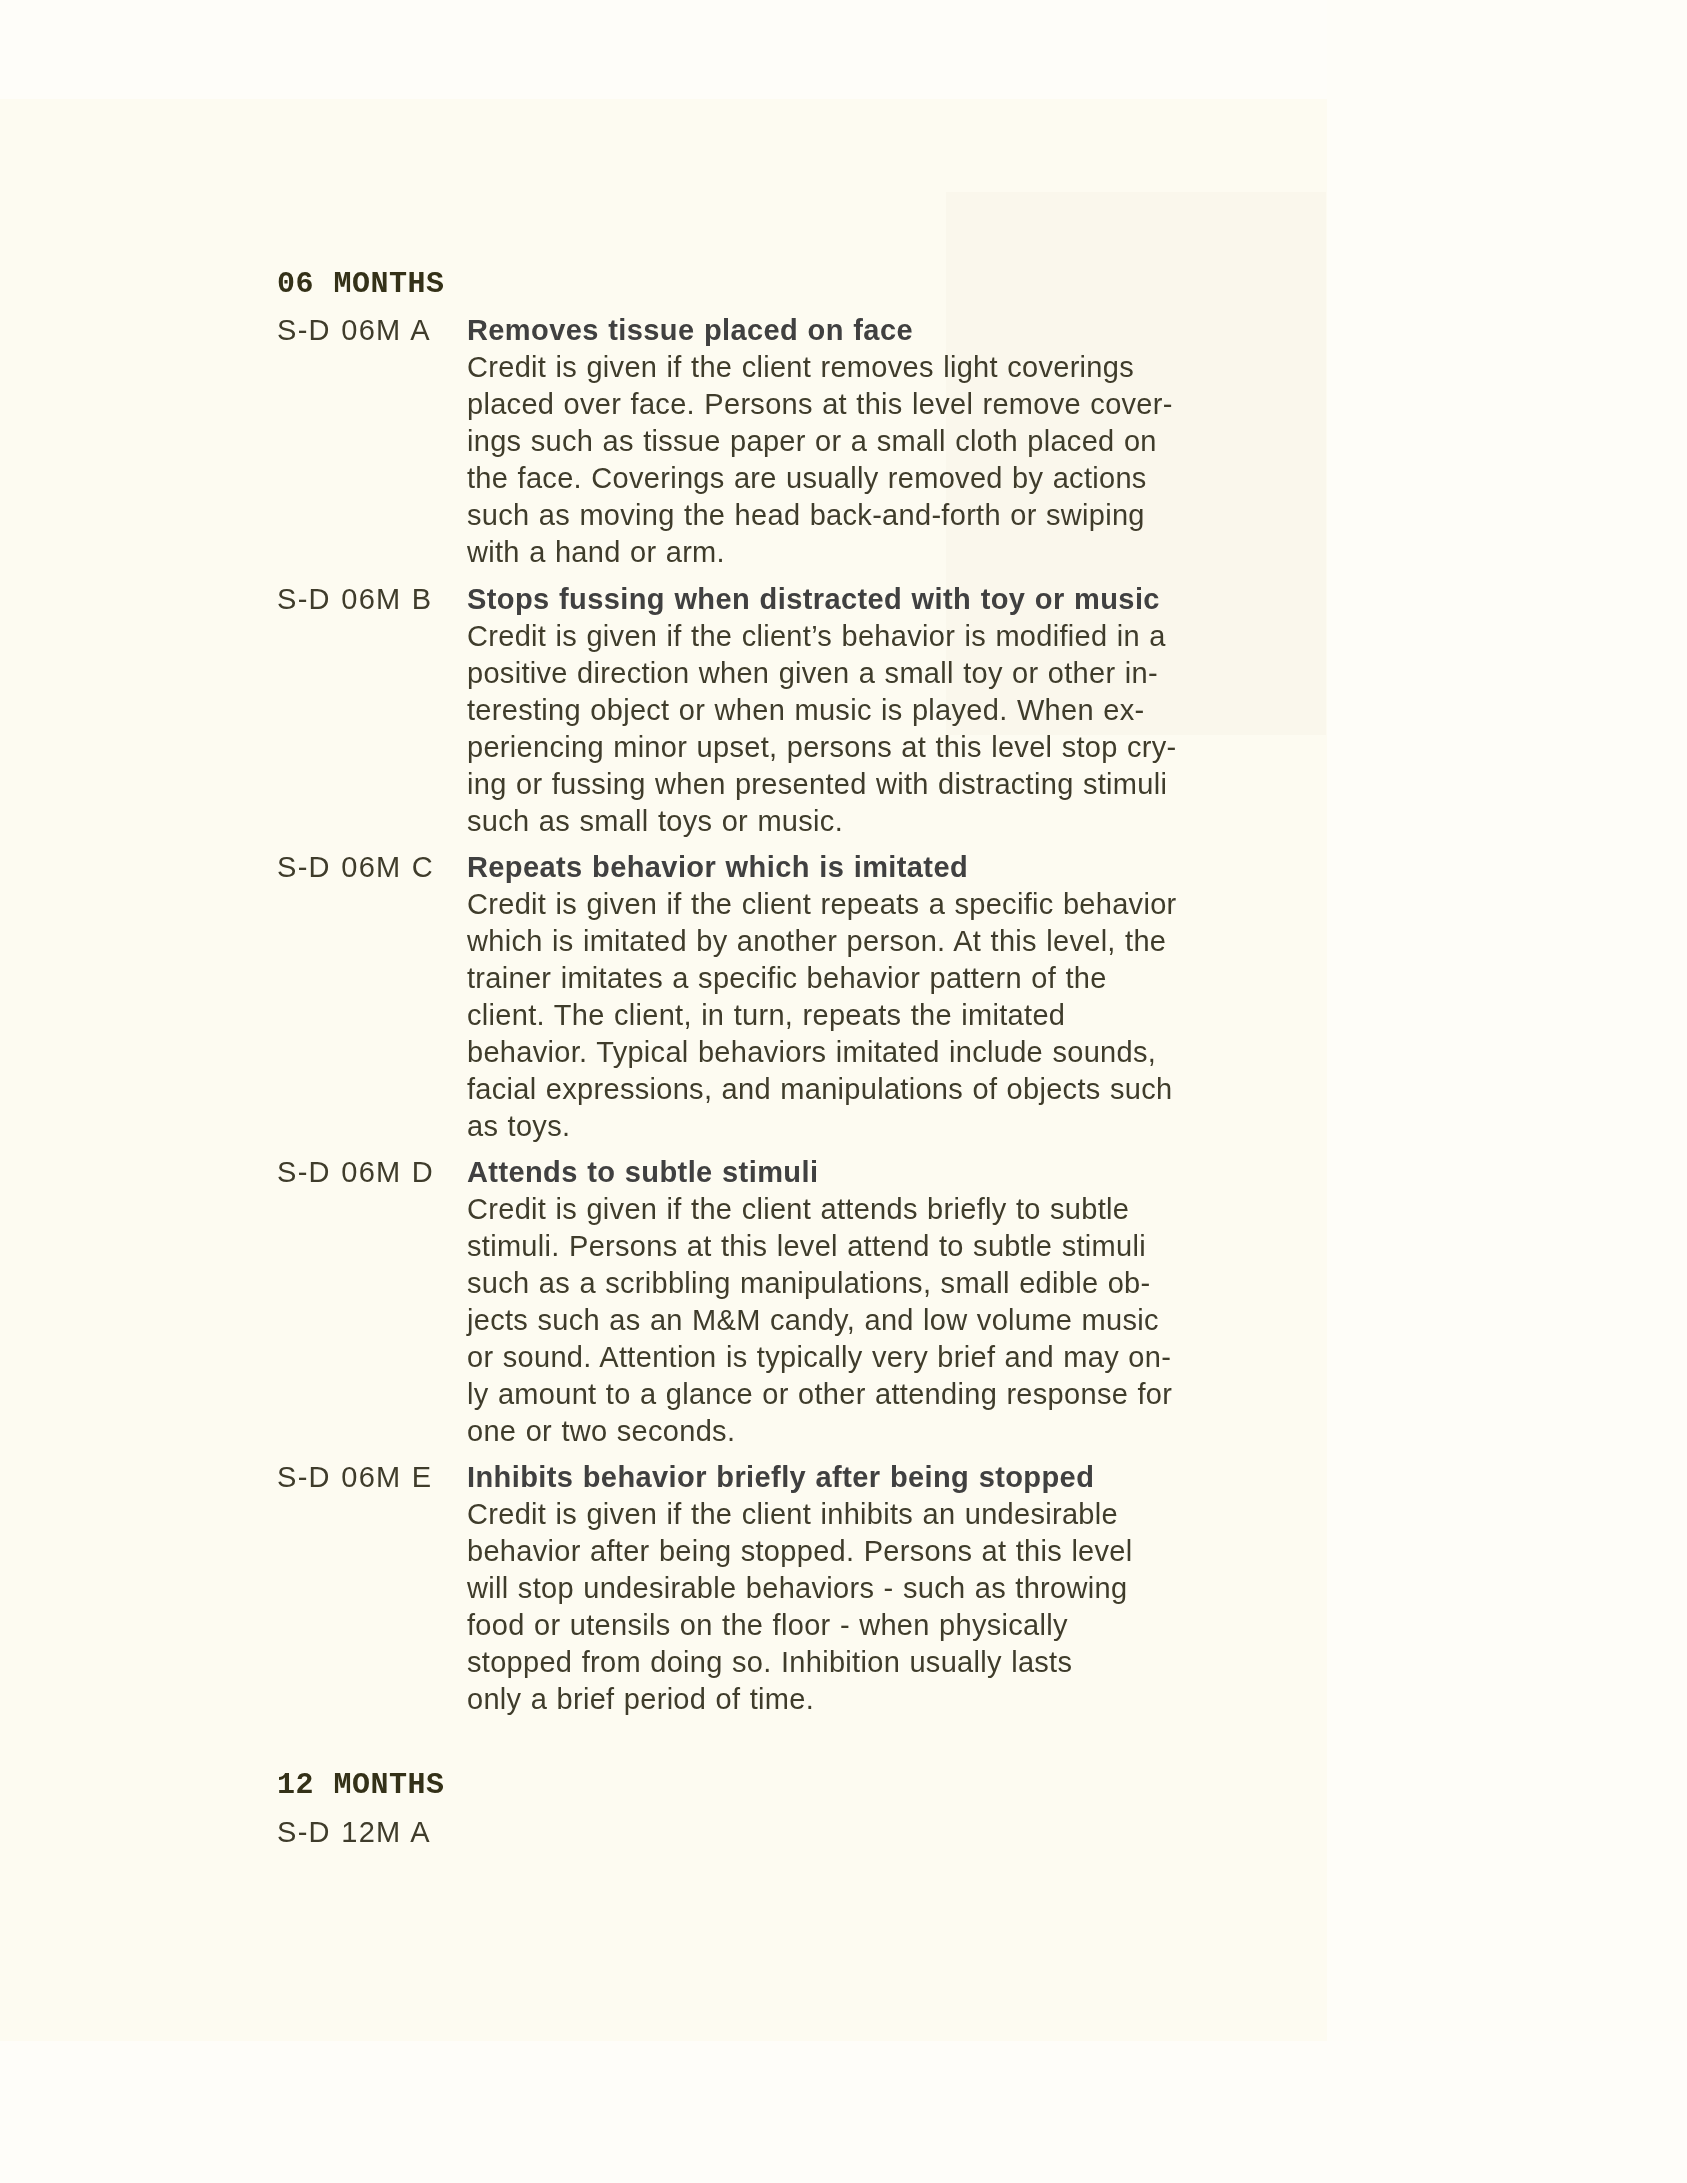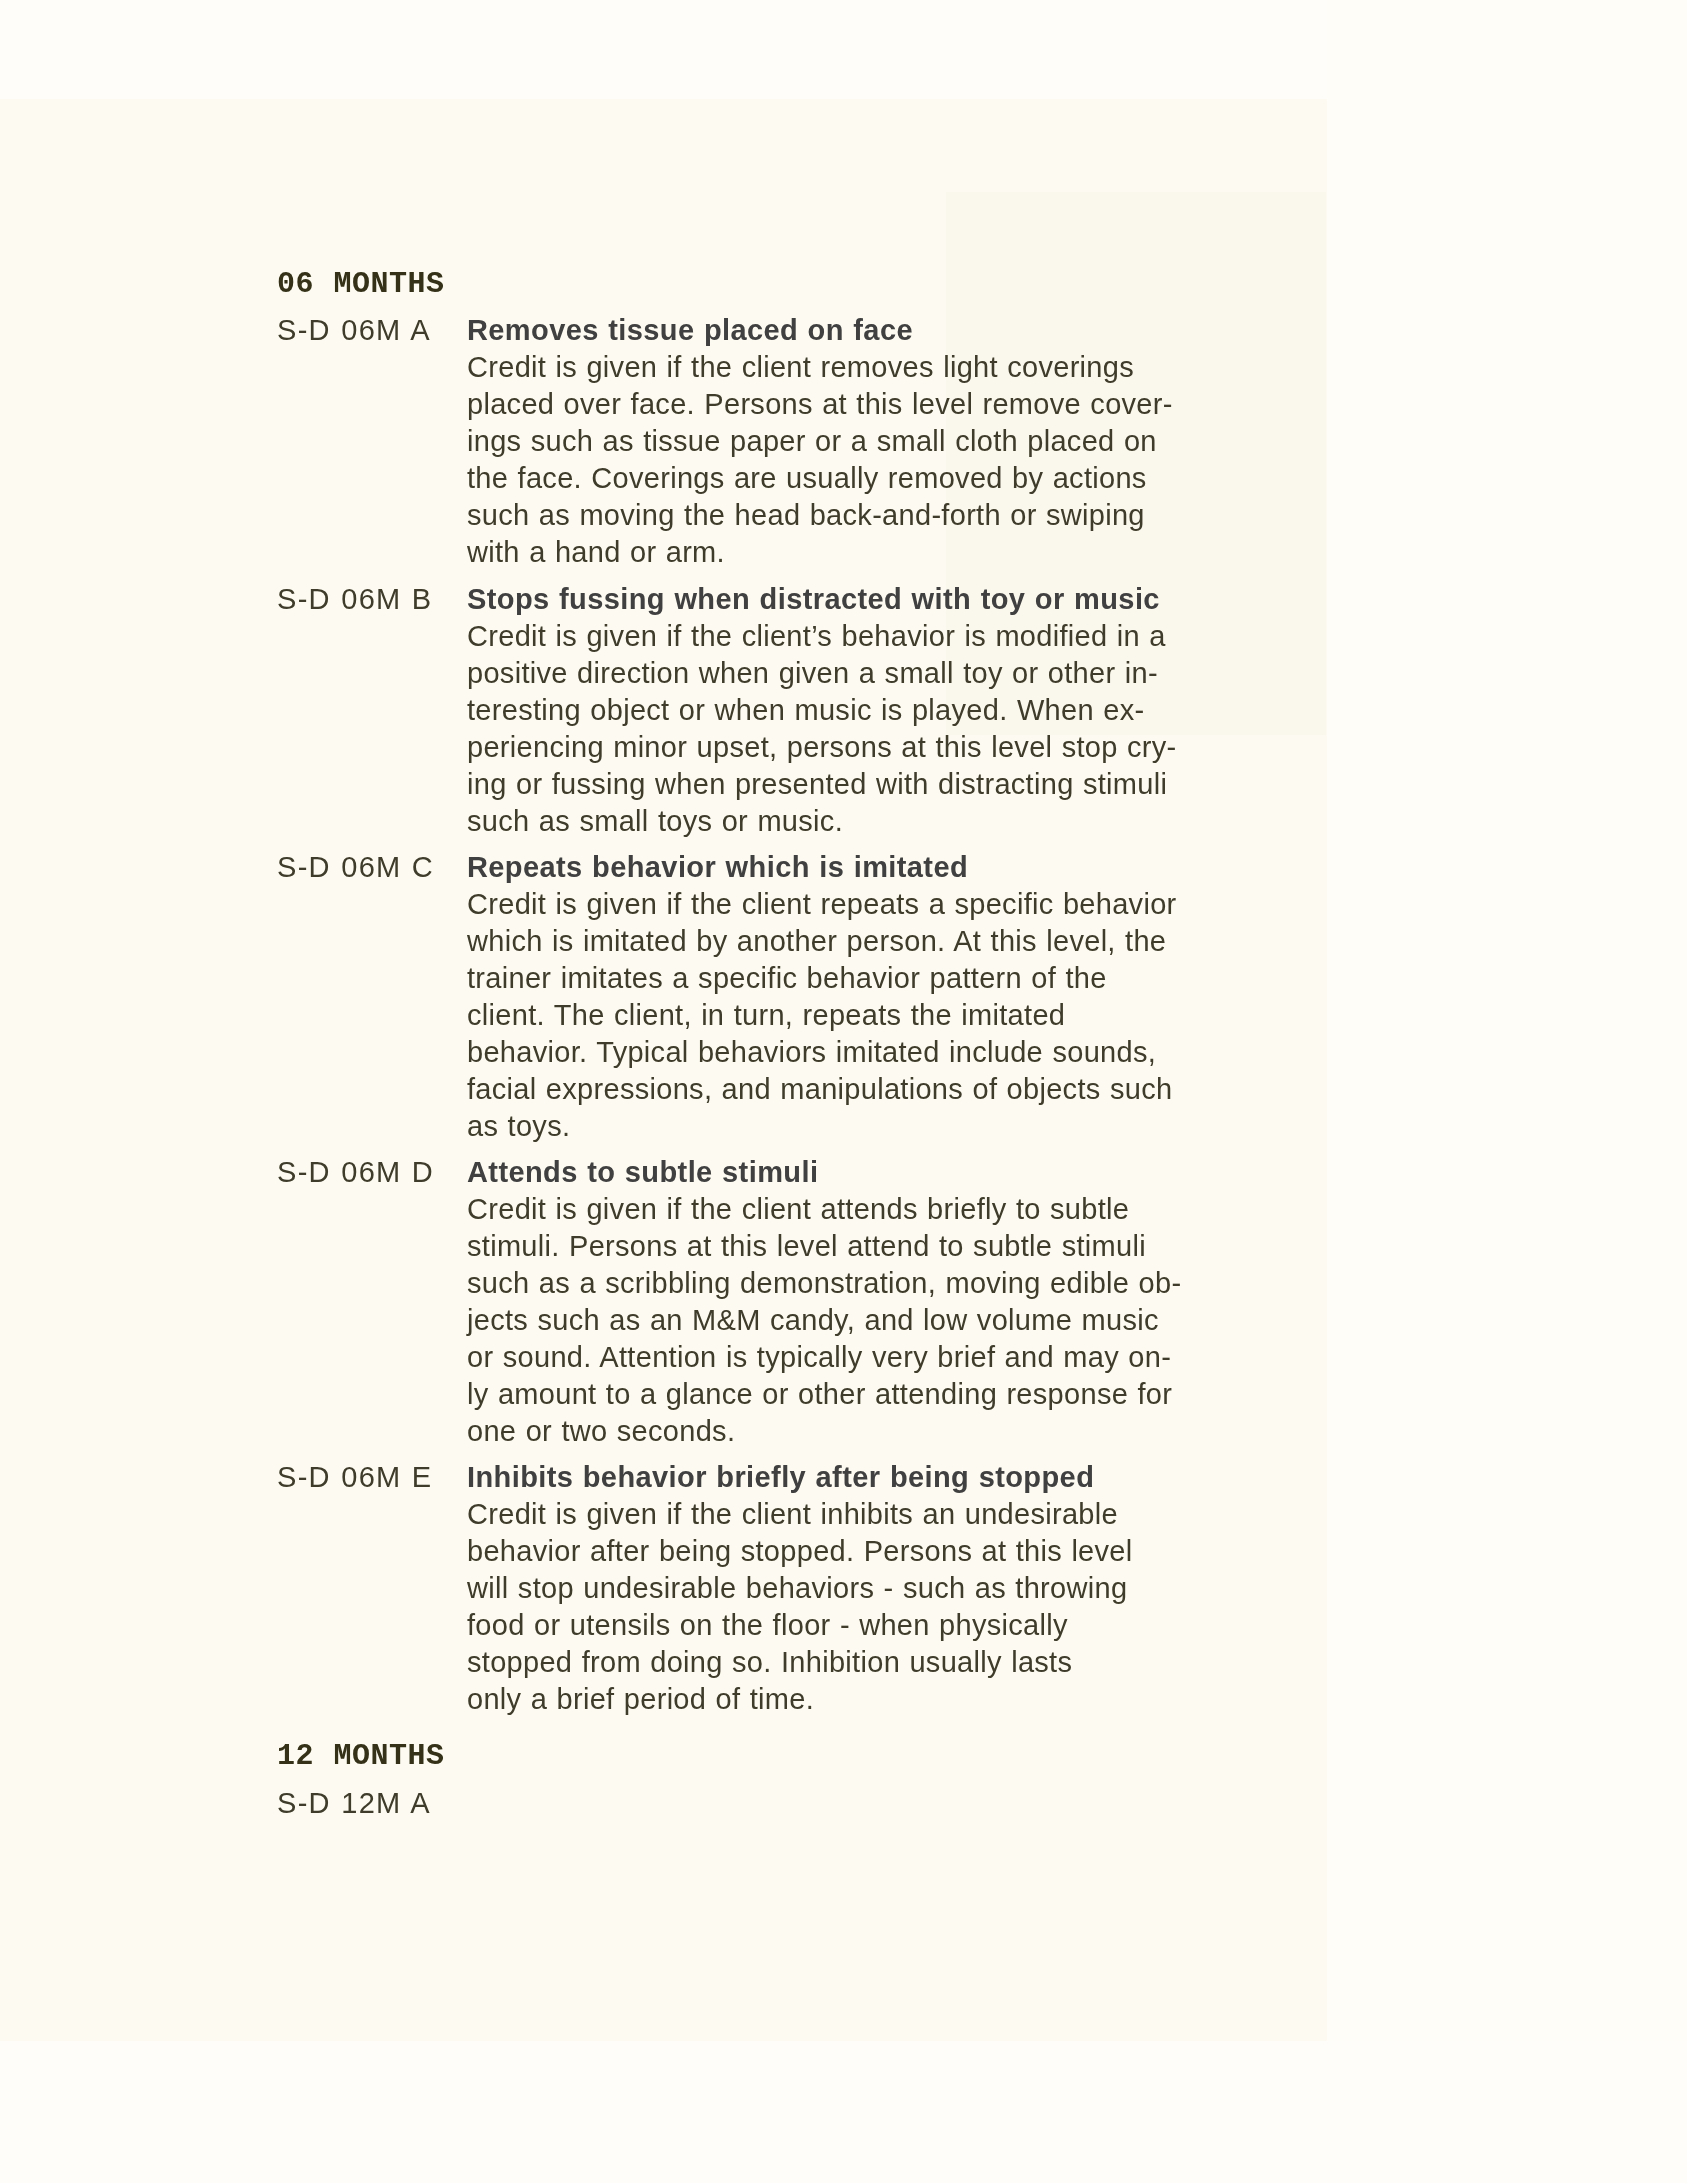--- a/index.html
+++ b/index.html
@@ -32,21 +32,21 @@
     top: 266px;
     width: 1125px;
     color: #3f3c2b;
     font-size: 29px;
     line-height: 37px;
     letter-spacing: 0.3px;
     word-spacing: 1px;
   }
 
   .section + .section {
-    margin-top: 20px;
+    margin-top: 49px;
   }
 
   .section-heading {
     margin: 0;
     font-size: 30px;
     line-height: 37px;
     font-weight: 700;
     color: #343118;
     letter-spacing: 0.5px;
     white-space: nowrap;
@@ -130,21 +130,21 @@
             </div>
           </div>
         </div>
         <div class="item">
           <div class="item-code">S-D 06M D</div>
           <div class="item-details">
             <div class="item-title">Attends to subtle stimuli</div>
             <div class="item-body">
               <div class="item-body-line">Credit is given if the client attends briefly to subtle</div>
               <div class="item-body-line">stimuli. Persons at this level attend to subtle stimuli</div>
-              <div class="item-body-line">such as a scribbling demonstration, moving edible ob-</div>
+              <div class="item-body-line">such as a scribbling manipulations, small edible ob-</div>
               <div class="item-body-line">jects such as an M&amp;M candy, and low volume music</div>
               <div class="item-body-line">or sound. Attention is typically very brief and may on-</div>
               <div class="item-body-line">ly amount to a glance or other attending response for</div>
               <div class="item-body-line">one or two seconds.</div>
             </div>
           </div>
         </div>
         <div class="item">
           <div class="item-code">S-D 06M E</div>
           <div class="item-details">

